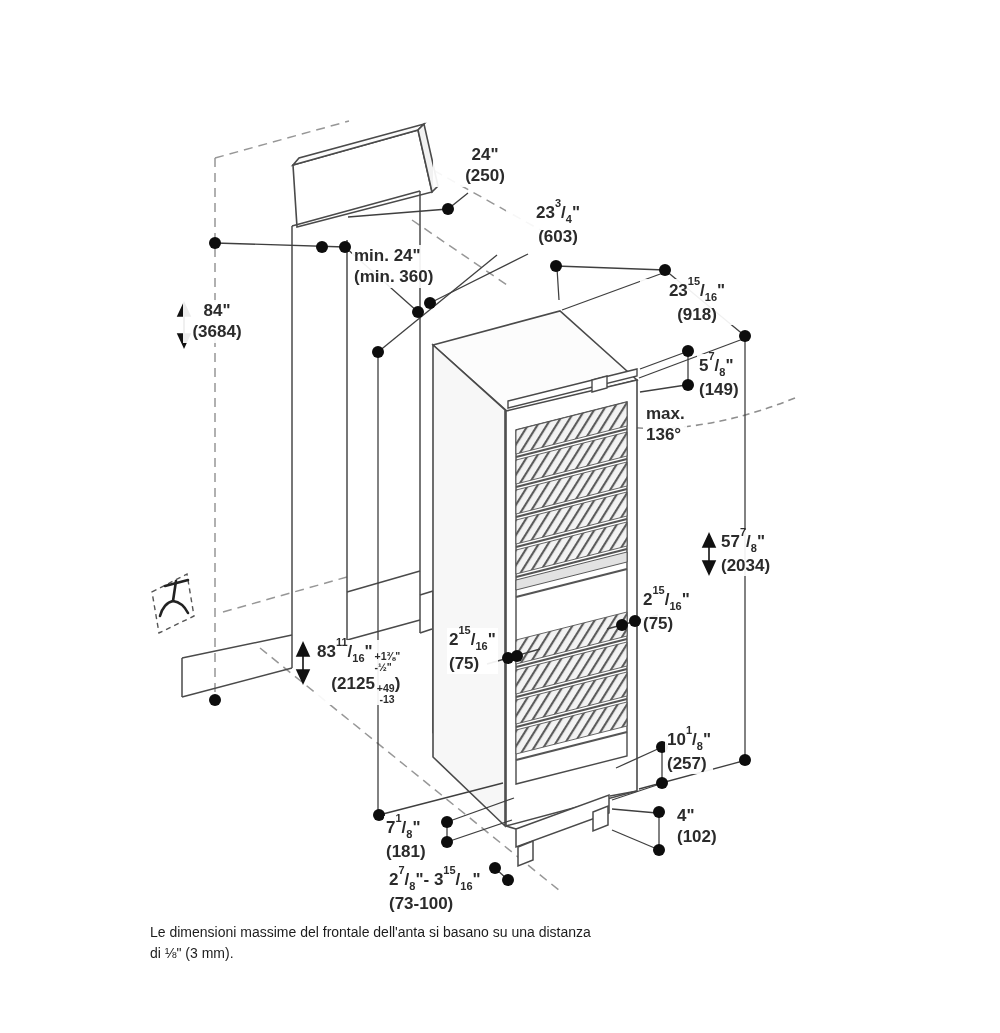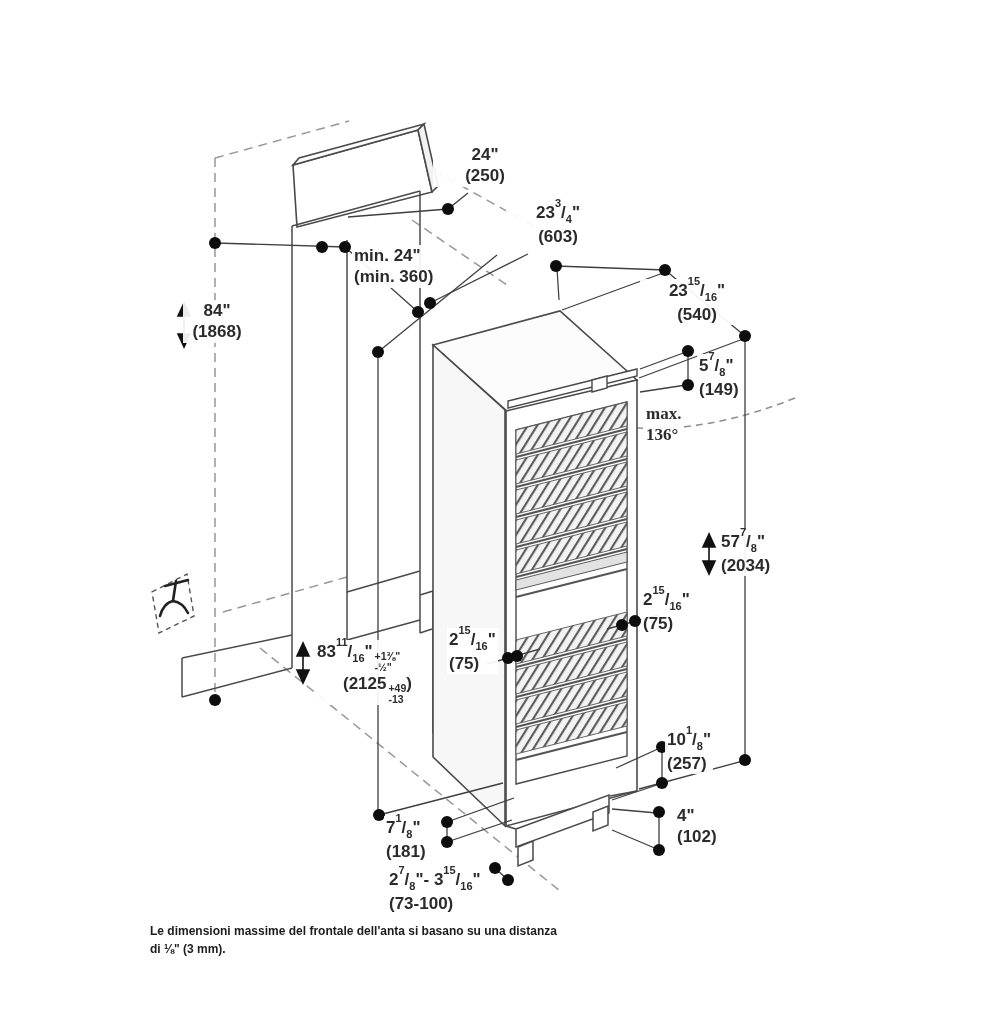--- a/index.html
+++ b/index.html
@@ -6,22 +6,22 @@
   #page{position:relative;width:1000px;height:1033px;background:#fff;overflow:hidden;
         font-family:"Liberation Sans",sans-serif;color:#2a2a2a;}
   #drawing{position:absolute;left:0;top:0;}
   .dim-label{position:absolute;font-size:17px;font-weight:700;line-height:1.25;color:#2b2b2b;
              background:rgba(255,255,255,.92);padding:0 2px;white-space:nowrap;}
   .dim-label.center{text-align:center;}
   .dim-label .fr sup{font-size:11px;position:relative;top:-4px;}
   .dim-label .fr sub{font-size:11px;position:relative;top:1px;}
   .dim-label .stack{display:inline-flex;flex-direction:column;font-size:10.5px;line-height:1.05;
                     vertical-align:-3px;margin-left:2px;font-weight:700;}
-  #caption{position:absolute;left:150px;top:922px;width:575px;font-size:12px;line-height:1.5;
-           color:#1c1c1c;font-weight:700;}
+  #caption{position:absolute;left:150px;top:922px;width:575px;font-size:14px;line-height:1.5;
+           color:#1c1c1c;font-weight:400;}
 </style>
 </head>
 <body>
 
 <div id="page">
 
   <svg id="drawing" width="1000" height="1033" viewBox="0 0 1000 1033">
     <defs>
       <pattern id="hatch" width="8" height="8" patternUnits="userSpaceOnUse" patternTransform="rotate(32)">
         <rect width="8" height="8" fill="#f3f3f3"></rect>
@@ -203,52 +203,52 @@
       <div class="dim-label center" style="left: 506px; top: 201px; width: 100px;">
         <div><span>23</span><span class="fr"><sup>3</sup>/<sub>4</sub></span><span>"</span></div>
         <div><span>(603)</span></div>
       </div>
       <div class="dim-label" style="left: 352px; top: 245px;">
         <div><span>min. 24"</span></div>
         <div><span>(min. 360)</span></div>
       </div>
       <div class="dim-label center" style="left: 183px; top: 300px; width: 64px;">
         <div><span>84"</span></div>
-        <div><span>(1868)</span></div>
+        <div><span>(3684)</span></div>
       </div>
       <div class="dim-label center" style="left: 640px; top: 279px; width: 110px;">
         <div><span>23</span><span class="fr"><sup>15</sup>/<sub>16</sub></span><span>"</span></div>
-        <div><span>(540)</span></div>
+        <div><span>(918)</span></div>
       </div>
       <div class="dim-label" style="left: 697px; top: 354px;">
         <div><span>5</span><span class="fr"><sup>7</sup>/<sub>8</sub></span><span>"</span></div>
         <div><span>(149)</span></div>
       </div>
-      <div class="dim-label" style="left: 644px; top: 403px; font-family: Liberation Serif, serif;">
+      <div class="dim-label" style="left: 644px; top: 403px;">
         <div><span>max.</span></div>
         <div><span>136°</span></div>
       </div>
       <div class="dim-label" style="left: 719px; top: 530px;">
         <div><span>57</span><span class="fr"><sup>7</sup>/<sub>8</sub></span><span>"</span></div>
         <div><span>(2034)</span></div>
       </div>
       <div class="dim-label" style="left: 641px; top: 588px;">
         <div><span>2</span><span class="fr"><sup>15</sup>/<sub>16</sub></span><span>"</span></div>
         <div><span>(75)</span></div>
       </div>
       <div class="dim-label" style="left: 447px; top: 628px;">
         <div><span>2</span><span class="fr"><sup>15</sup>/<sub>16</sub></span><span>"</span></div>
         <div><span>(75)</span></div>
       </div>
       <div class="dim-label" style="left: 315px; top: 640px;">
         <div><span>83</span><span class="fr"><sup>11</sup>/<sub>16</sub></span><span>"</span><span class="stack">
             <span>+1⅜"</span>
             <span>-½"</span>
           </span></div>
-        <div style="margin-left: 26px;"><span>(2125</span><span class="stack">
+        <div style=" text-align: right;"><span>(2125</span><span class="stack">
             <span>+49</span>
             <span>-13</span>
           </span><span>)</span></div>
       </div>
       <div class="dim-label" style="left: 665px; top: 728px;">
         <div><span>10</span><span class="fr"><sup>1</sup>/<sub>8</sub></span><span>"</span></div>
         <div><span>(257)</span></div>
       </div>
       <div class="dim-label" style="left: 675px; top: 805px;">
         <div><span>4"</span></div>

